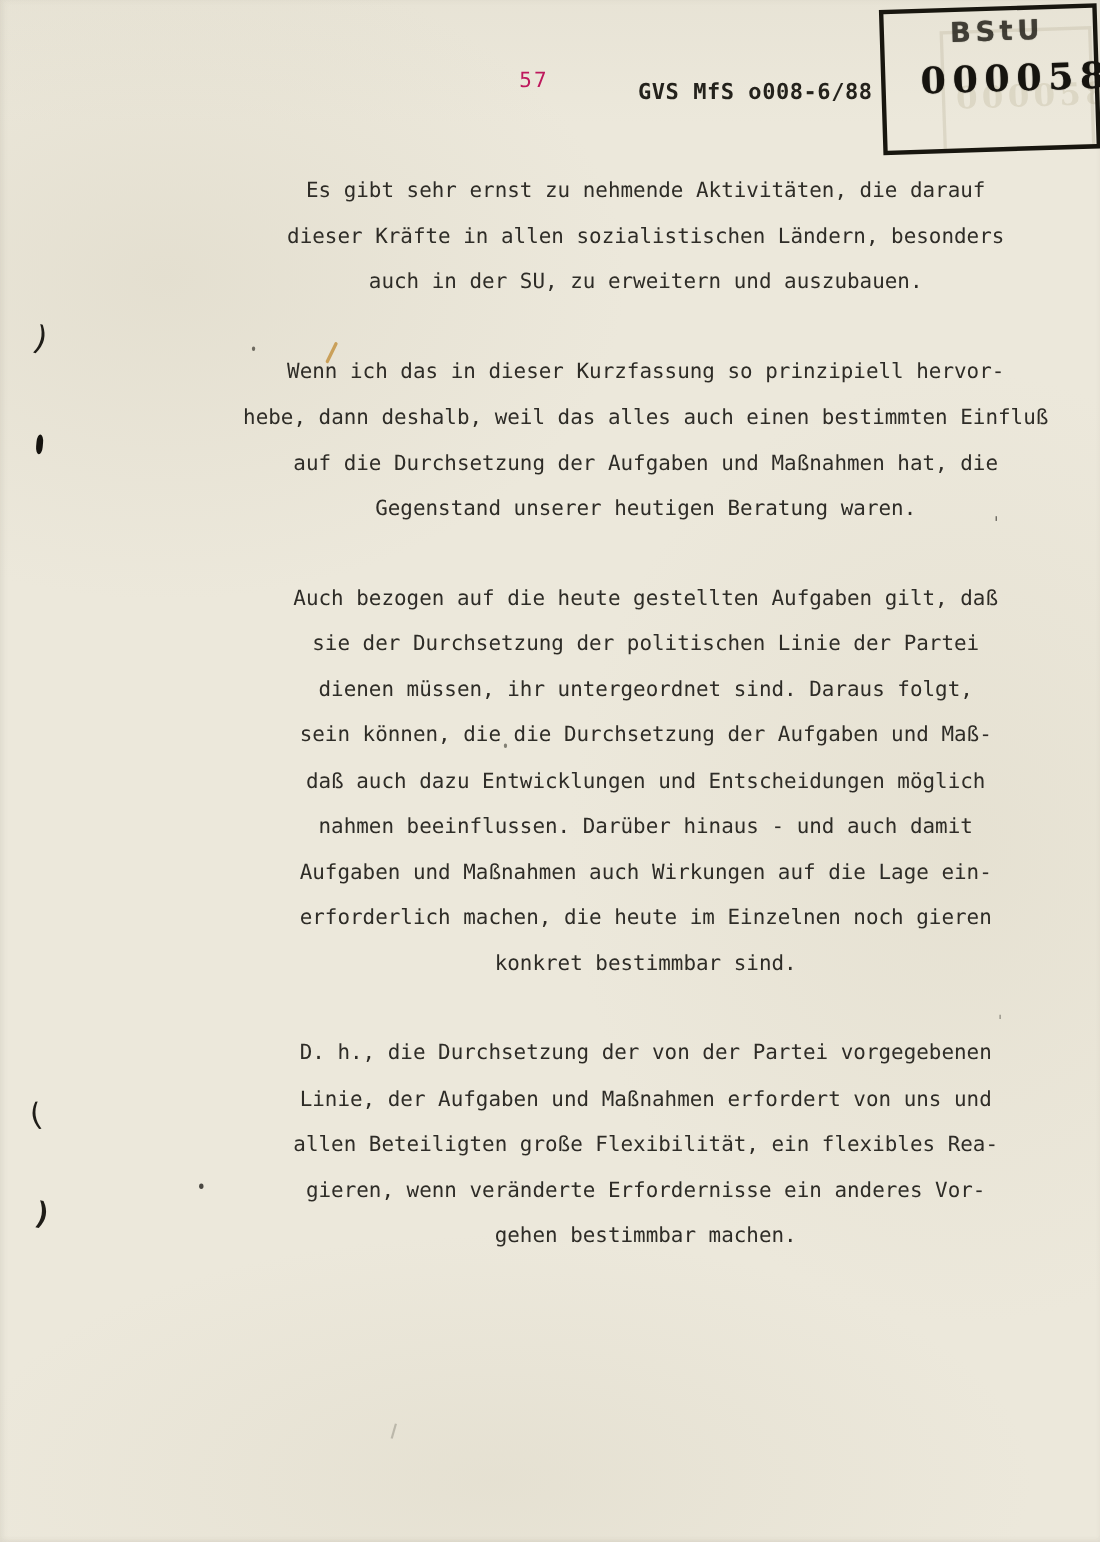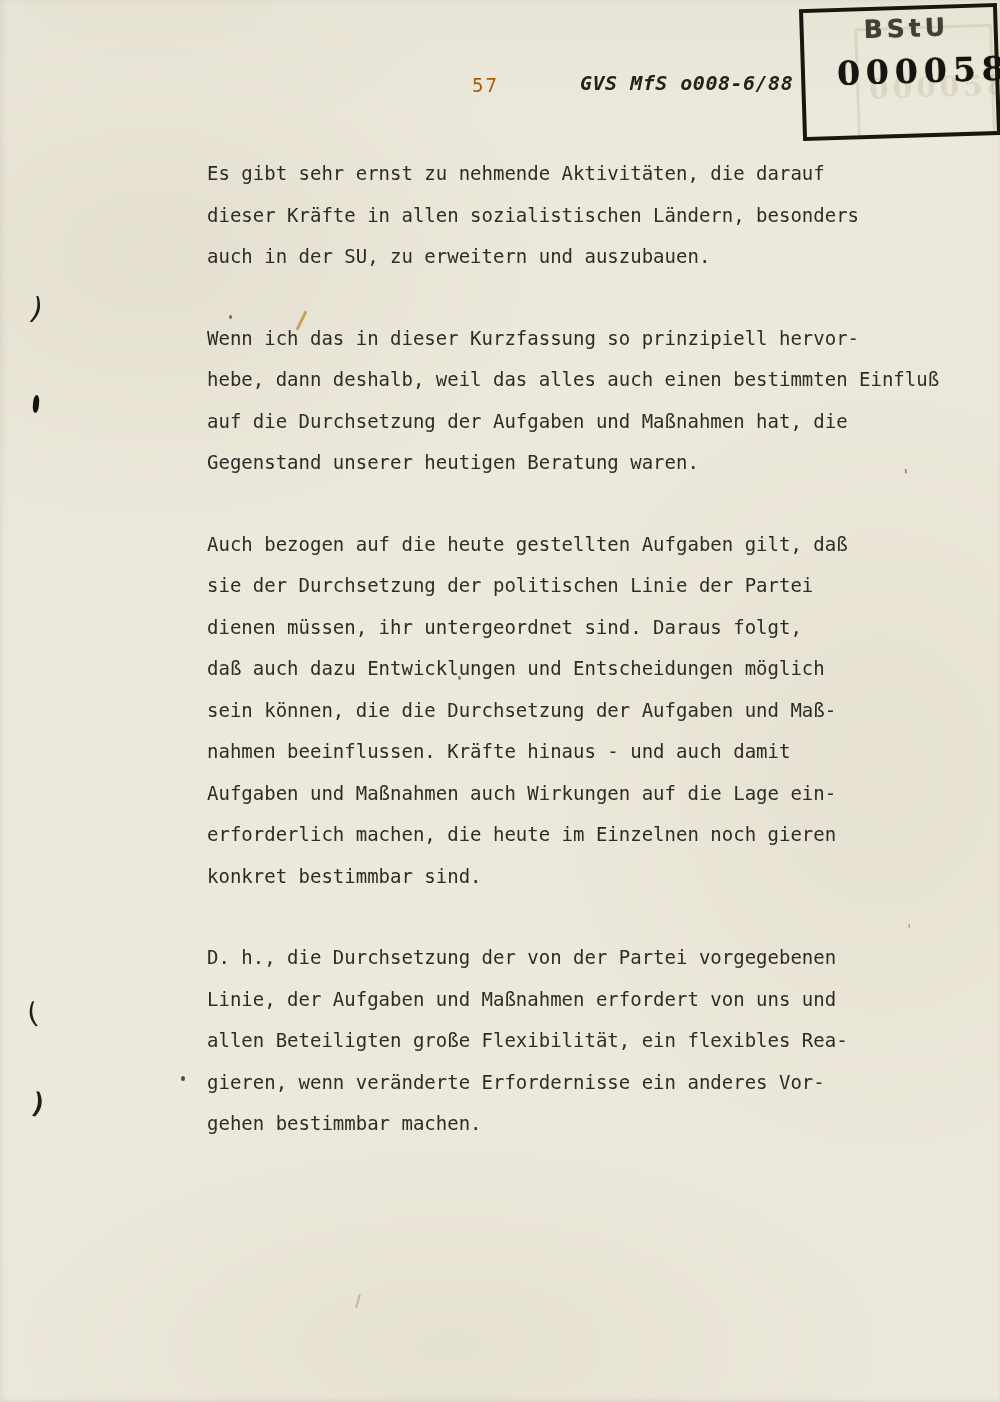--- a/index.html
+++ b/index.html
@@ -11,26 +11,26 @@
       radial-gradient(ellipse 600px 420px at 15% 18%, rgba(213,207,188,0.35), transparent 70%),
       radial-gradient(ellipse 520px 620px at 88% 55%, rgba(215,209,189,0.30), transparent 70%),
       radial-gradient(ellipse 700px 320px at 45% 96%, rgba(209,203,183,0.25), transparent 70%),
       linear-gradient(180deg, rgba(199,194,174,0.12), rgba(0,0,0,0) 8%);
     box-shadow: inset 3px 0 6px rgba(90,85,70,0.06), inset 0 -2px 5px rgba(90,85,70,0.05);
     font-family:"DejaVu Sans Mono", monospace;
     color:#2e2c27;
   }
   
   .page-number {
-    position:absolute; left:472px; top:74px;
-    font-size:19px; color:#a16207; letter-spacing:2px;
+    position:absolute; left:472px; top:62px;
+    font-size:19px; color:#be185d; letter-spacing:2px;
   }
   .classification {
     position:absolute; left:580px; top:71px;
-    font-size:20px; font-weight:bold; letter-spacing:0.5px; color:#24221c;font-style:italic;
+    font-size:20px; font-weight:bold; letter-spacing:0.5px; color:#24221c;
   }
   
   .stamp-ghost {
     position:absolute; left:856px; top:26px; width:132px; height:104px;
     border:3px solid rgba(150,140,105,0.18);
     transform:rotate(-2deg);
   }
   .stamp-ghost .ghost-number {
     position:absolute; left:10px; top:42px;
     font-size:28px; font-weight:bold; letter-spacing:4px;
@@ -55,21 +55,21 @@
     font-family:"DejaVu Serif", serif;
     font-size:33px; font-weight:bold; letter-spacing:6px;
     color:#16140f;
     text-shadow:0 0 1px rgba(22,20,15,0.7);
   }
   
   .doc-text {
     position:absolute; left:207px; top:153px; width:760px;
     font-size:19px; line-height:41.5px; letter-spacing:0;
   }
-  .paragraph { margin:0 0 40px 0; }
+  .paragraph { margin:0 0 40px 0;text-align:center; }
   .line { white-space:pre; }
   
   .mark { position:absolute; color:#1f1d18; line-height:1; }
   .mark-paren1 { left:28px; top:294px; font-size:30px; transform:rotate(14deg); }
   .mark-blob   { left:33px; top:395px; width:6px; height:18px; background:#15130f; border-radius:3px / 7px; transform:rotate(5deg); }
   .mark-paren2 { left:24px; top:1000px; font-size:28px; transform:rotate(-8deg); }
   .mark-paren3 { left:30px; top:1090px; font-size:28px; font-weight:bold; transform:rotate(10deg); }
   .mark-dot1   { left:181px; top:1076px; width:4px; height:5px; background:#2e2c27; border-radius:50%; opacity:0.85; }
   .mark-dot2   { left:229px; top:315px; width:3px; height:4px; background:#3a382f; border-radius:50%; opacity:0.7; }
   .mark-dot3   { left:458px; top:676px; width:3px; height:4px; background:#3a382f; border-radius:50%; opacity:0.6; }
@@ -102,23 +102,23 @@
     <div class="paragraph">
       <div class="line">Wenn ich das in dieser Kurzfassung so prinzipiell hervor-</div>
       <div class="line">hebe, dann deshalb, weil das alles auch einen bestimmten Einfluß</div>
       <div class="line">auf die Durchsetzung der Aufgaben und Maßnahmen hat, die</div>
       <div class="line">Gegenstand unserer heutigen Beratung waren.</div>
     </div>
     <div class="paragraph">
       <div class="line">Auch bezogen auf die heute gestellten Aufgaben gilt, daß</div>
       <div class="line">sie der Durchsetzung der politischen Linie der Partei</div>
       <div class="line">dienen müssen, ihr untergeordnet sind. Daraus folgt,</div>
+      <div class="line">sein können, die die Durchsetzung der Aufgaben und Maß-</div>
       <div class="line">daß auch dazu Entwicklungen und Entscheidungen möglich</div>
-      <div class="line">sein können, die die Durchsetzung der Aufgaben und Maß-</div>
-      <div class="line">nahmen beeinflussen. Kräfte hinaus - und auch damit</div>
+      <div class="line">nahmen beeinflussen. Darüber hinaus - und auch damit</div>
       <div class="line">Aufgaben und Maßnahmen auch Wirkungen auf die Lage ein-</div>
       <div class="line">erforderlich machen, die heute im Einzelnen noch gieren</div>
       <div class="line">konkret bestimmbar sind.</div>
     </div>
     <div class="paragraph">
       <div class="line">D. h., die Durchsetzung der von der Partei vorgegebenen</div>
       <div class="line">Linie, der Aufgaben und Maßnahmen erfordert von uns und</div>
       <div class="line">allen Beteiligten große Flexibilität, ein flexibles Rea-</div>
       <div class="line">gieren, wenn veränderte Erfordernisse ein anderes Vor-</div>
       <div class="line">gehen bestimmbar machen.</div>

